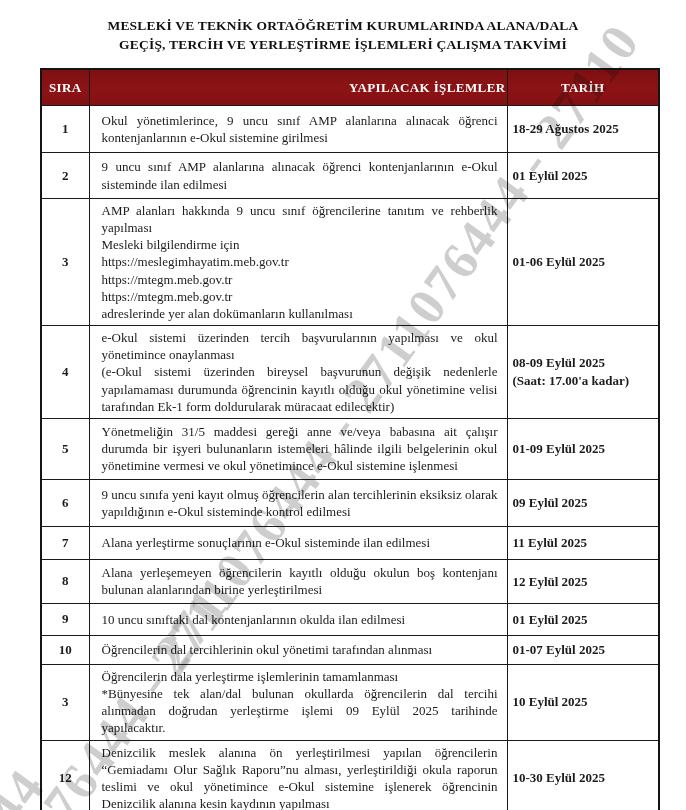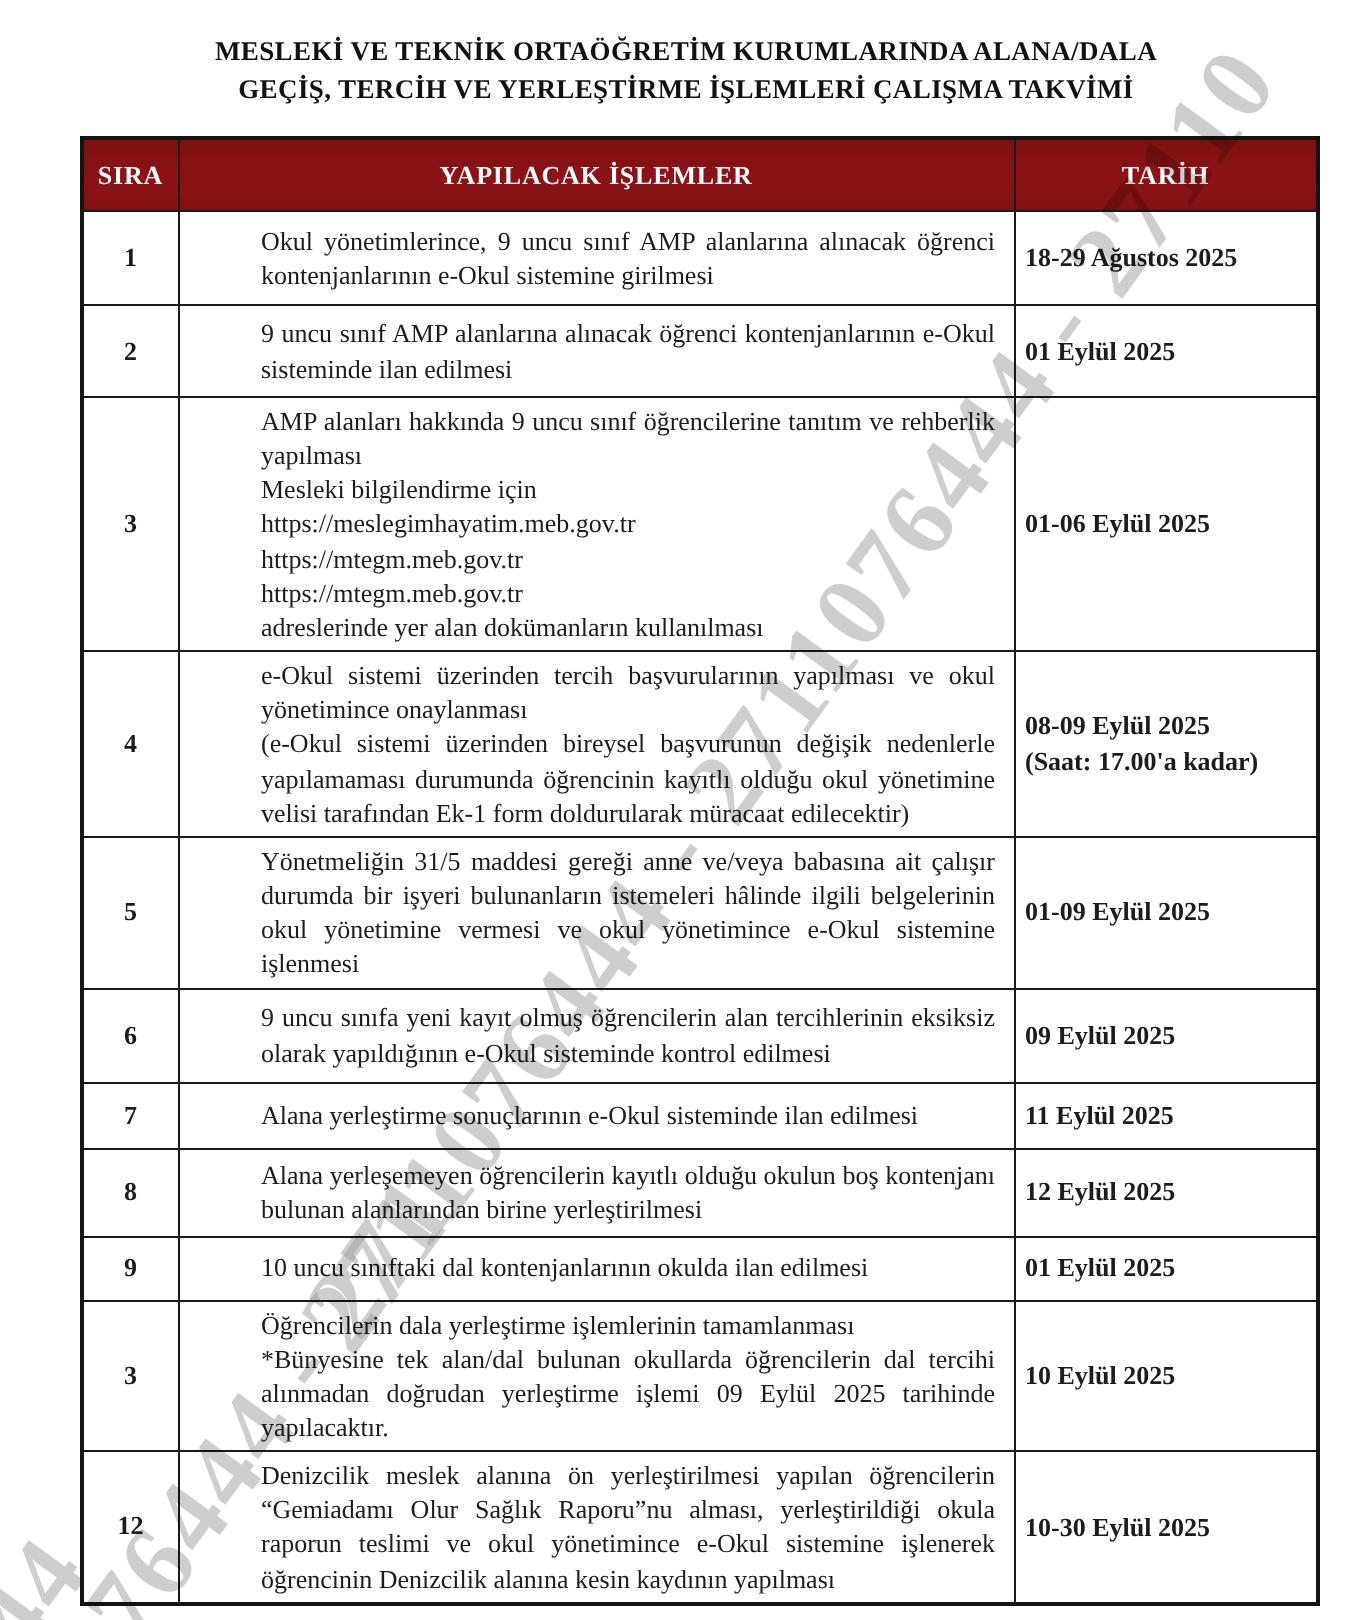--- a/index.html
+++ b/index.html
@@ -20,21 +20,21 @@
   .calendar-table th, .calendar-table td {
     border:1.6px solid #1a1a1a;
   }
   .calendar-table thead th {
     color:#ffffff; font-weight:bold; font-size:13px;
     height:33px; letter-spacing:0.4px; text-align:center;
     background:linear-gradient(#7d1012, #971617 55%, #821013);
   }
   td.sira { text-align:center; font-weight:bold; font-size:13px; }
   td.task { padding:3px 9px 3px 12px; font-size:13px; line-height:1.32; vertical-align:middle; }
-  td.task .para { text-align:justify;margin-left:29px; }
+  td.task .para { text-align:justify; }
   td.date { font-weight:bold; font-size:13px; padding:2px 5px; line-height:1.35; vertical-align:middle; }
   tbody tr:nth-child(1)  { height:47px; }
   tbody tr:nth-child(2)  { height:46px; }
   tbody tr:nth-child(3)  { height:110px; }
   tbody tr:nth-child(4)  { height:87px; }
   tbody tr:nth-child(5)  { height:61px; }
   tbody tr:nth-child(6)  { height:47px; }
   tbody tr:nth-child(7)  { height:33px; }
   tbody tr:nth-child(8)  { height:44px; }
   tbody tr:nth-child(9)  { height:32px; }
@@ -62,21 +62,21 @@
 
   <table class="calendar-table">
     <colgroup>
       <col style="width:48px">
       <col style="width:418px">
       <col style="width:152px">
     </colgroup>
     <thead>
       <tr>
         <th style="background: linear-gradient(rgb(125, 16, 18), rgb(140, 19, 21) 55%, rgb(130, 16, 19));">SIRA</th>
-        <th style="background: linear-gradient(rgb(125, 16, 18), rgb(140, 19, 21) 55%, rgb(130, 16, 19));">YAPILACAK İŞLEMLER</th>
+        <th style="background: linear-gradient(rgb(125, 16, 18), rgb(140, 19, 21) 55%, rgb(130, 16, 19)); text-align: right;">YAPILACAK İŞLEMLER</th>
         <th style="background: linear-gradient(rgb(125, 16, 18), rgb(140, 19, 21) 55%, rgb(130, 16, 19));">TARİH</th>
       </tr>
     </thead>
     <tbody>
         <tr>
     <td class="sira">1</td>
     <td class="task">
             <div class="para">Okul yönetimlerince, 9 uncu sınıf AMP alanlarına alınacak öğrenci kontenjanlarının e-Okul sistemine girilmesi</div>
           </td>
     <td class="date">
@@ -156,20 +156,29 @@
         <tr>
     <td class="sira">9</td>
     <td class="task">
             <div class="para">10 uncu sınıftaki dal kontenjanlarının okulda ilan edilmesi</div>
           </td>
     <td class="date">
             <div class="dline">01 Eylül 2025</div>
           </td>
   </tr>
         <tr>
+    <td class="sira">10</td>
+    <td class="task">
+            <div class="para">Öğrencilerin dal tercihlerinin okul yönetimi tarafından alınması</div>
+          </td>
+    <td class="date">
+            <div class="dline">01-07 Eylül 2025</div>
+          </td>
+  </tr>
+        <tr>
     <td class="sira">3</td>
     <td class="task">
             <div class="para">Öğrencilerin dala yerleştirme işlemlerinin tamamlanması</div>
             <div class="para">*Bünyesine tek alan/dal bulunan okullarda öğrencilerin dal tercihi alınmadan doğrudan yerleştirme işlemi 09 Eylül 2025 tarihinde yapılacaktır.</div>
           </td>
     <td class="date">
             <div class="dline">10 Eylül 2025</div>
           </td>
   </tr>
         <tr>

